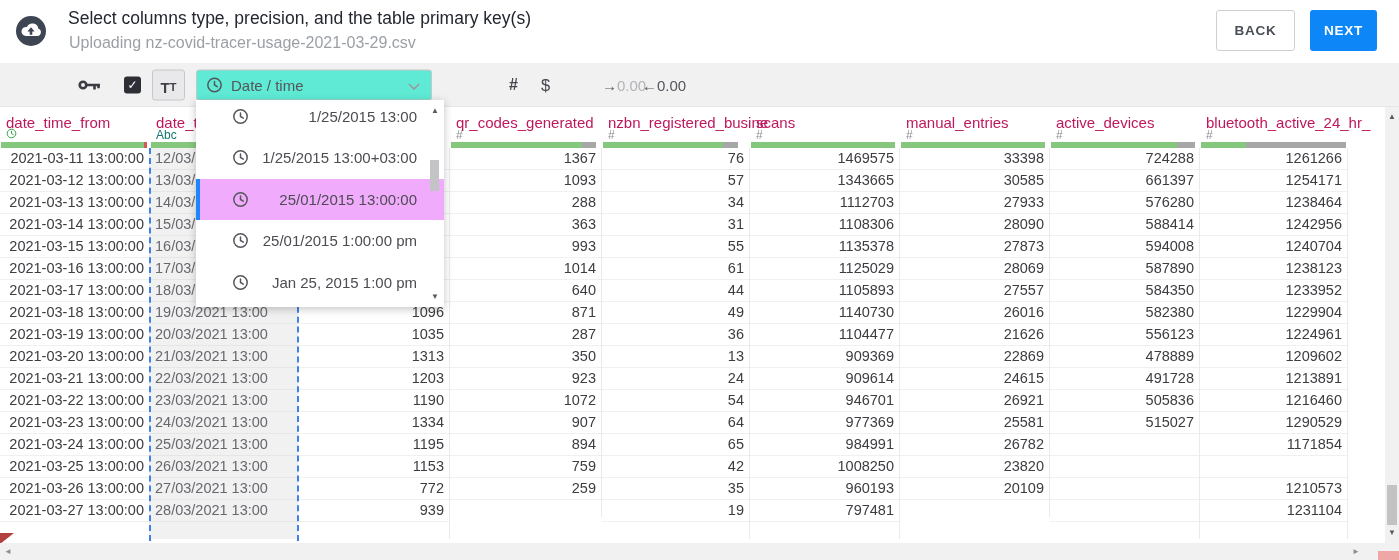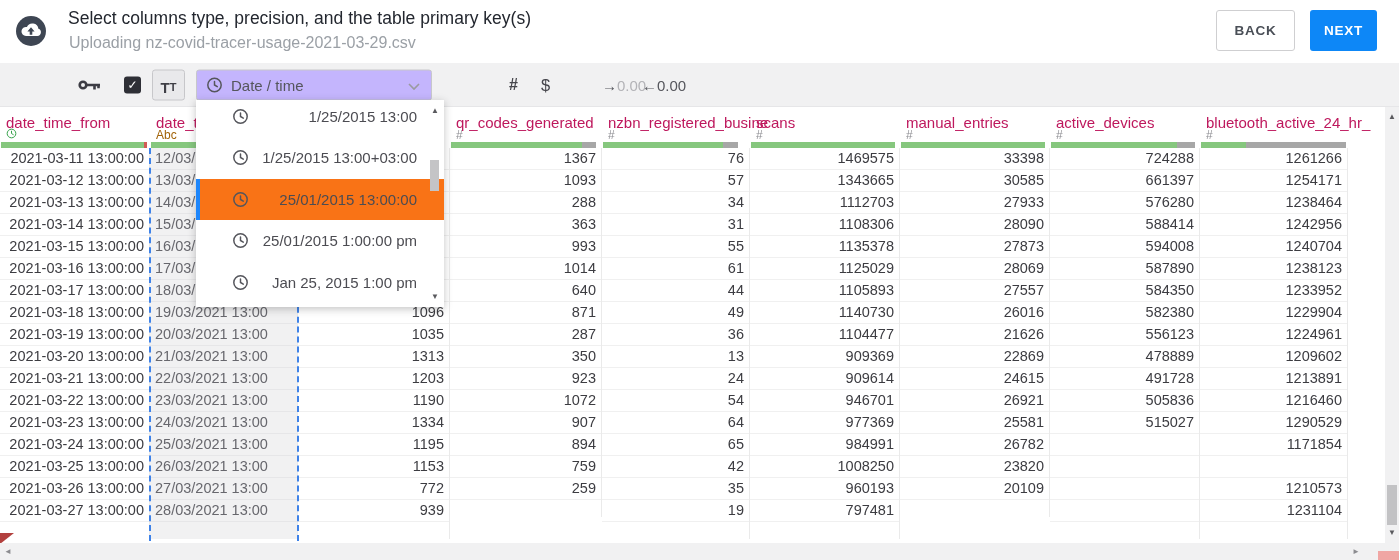--- a/index.html
+++ b/index.html
@@ -21,39 +21,39 @@
            border-bottom:1px solid #e6e6e8;box-sizing:border-box;}
   .tb{position:absolute;top:50%;transform:translateY(-50%);}
   .key-ic{left:78px;width:24px;height:15px;}
   .cb{left:124px;width:17px;height:17px;background:#2e2f36;border-radius:3px;color:#fff;
       font-size:12px;display:flex;align-items:center;justify-content:center;cursor:pointer;}
   .tt-btn{left:152px;width:33px;height:31px;background:#e9e9eb;border:1px solid #c7c7ca;border-radius:3px;
       display:flex;align-items:flex-end;justify-content:center;padding-bottom:6px;box-sizing:border-box;
       color:#3f3f46;font-weight:bold;cursor:pointer;}
   .tt-big{font-size:15px;line-height:13px;}
   .tt-small{font-size:11px;line-height:13px;}
-  .sel{left:196px;width:236px;height:31px;background:#c4b5fd;border:1px solid #c7c7ca;border-radius:3px;
+  .sel{left:196px;width:236px;height:31px;background:#5eead4;border:1px solid #c7c7ca;border-radius:3px;
       display:flex;align-items:center;color:#55565c;font-size:15px;box-sizing:border-box;cursor:pointer;}
   .sel svg{margin-left:9px;flex:none;}
   .sel-lbl{margin-left:8px;}
   .sel-chev{position:absolute;right:11px;top:12px;}
   .tb-hash{left:509px;font-size:16px;color:#46464c;font-weight:bold;cursor:pointer;}
   .tb-dollar{left:541px;font-size:16.5px;color:#46464c;cursor:pointer;}
   .dec{font-size:15px;cursor:pointer;white-space:nowrap;}
   .dec-r{left:602px;color:#55565c;}
   .dec-r .num{color:#b3b3b7;}
   .dec-l{left:642px;color:#55565c;}
   .dec-l .num{color:#55565c;}
 
   
   .grid{position:absolute;left:0;top:107px;width:1399px;height:434px;}
   .col{position:absolute;top:0;height:434px;box-sizing:border-box;}
   .col-name{position:absolute;left:6px;top:7px;font-size:15px;color:#be185d;white-space:nowrap;}
   .col-type{position:absolute;left:6px;top:21px;height:14px;font-size:12px;line-height:14px;}
-  .t-abc{color:#a16207;}
+  .t-abc{color:#0f766e;}
   .t-num{color:#8f8f94;}
   .col-bar{position:absolute;left:1px;right:2px;top:35px;height:6px;}
   .seg{position:absolute;top:0;height:100%;}
   .seg-green{background:#86c77e;}
   .seg-gray{background:#a7a7a7;}
   .seg-red{background:#d15c55;}
   .col-body{position:absolute;left:0;top:41px;width:100%;border-right:1px solid #eaeaea;box-sizing:border-box;}
   .cell{height:21px;border-bottom:1px solid #f0f0f0;font-size:14.5px;color:#3c3c41;line-height:21px;white-space:nowrap;overflow:hidden;}
   .ar{text-align:right;padding-right:5px;}
   .al{text-align:left;padding-left:5px;}
@@ -67,21 +67,21 @@
   .red-tri{position:absolute;left:0;top:533px;width:14px;height:11px;background:#b2403e;
            clip-path:polygon(0 0,100% 0,0 100%);z-index:4;}
 
   
   .dd-panel{position:absolute;left:196px;top:100px;width:248px;height:207px;background:#fff;
             box-shadow:0 2px 8px rgba(40,40,40,.28);overflow:hidden;z-index:10;}
   .dd-item{position:absolute;left:0;width:100%;height:41px;display:flex;align-items:center;
            font-size:15px;color:#4c4c52;cursor:pointer;box-sizing:border-box;}
   .dd-item svg{margin-left:36px;flex:none;}
   .dd-lbl{flex:1;text-align:right;padding-right:27px;}
-  .dd-selected{background:#f97316;}
+  .dd-selected{background:#f0abfc;}
   .dd-selected::before{content:"";position:absolute;left:0;top:0;width:4px;height:100%;background:#1d86fb;}
   .dd-sb{position:absolute;right:3px;top:3px;width:12px;height:201px;}
   .sb-arrow{position:absolute;left:0;width:100%;text-align:center;font-size:8px;color:#5a5a5e;cursor:pointer;}
   .dd-sb .up{top:3px;}
   .dd-sb .dn{bottom:3px;}
   .dd-thumb{position:absolute;left:1px;top:57px;width:9px;height:31px;background:#c4c4c6;cursor:pointer;}
 
   
   .vsb{position:absolute;left:1385px;top:107px;width:14px;height:436px;background:#f1f1f2;z-index:5;}
   .vsb .up{top:5px;}

